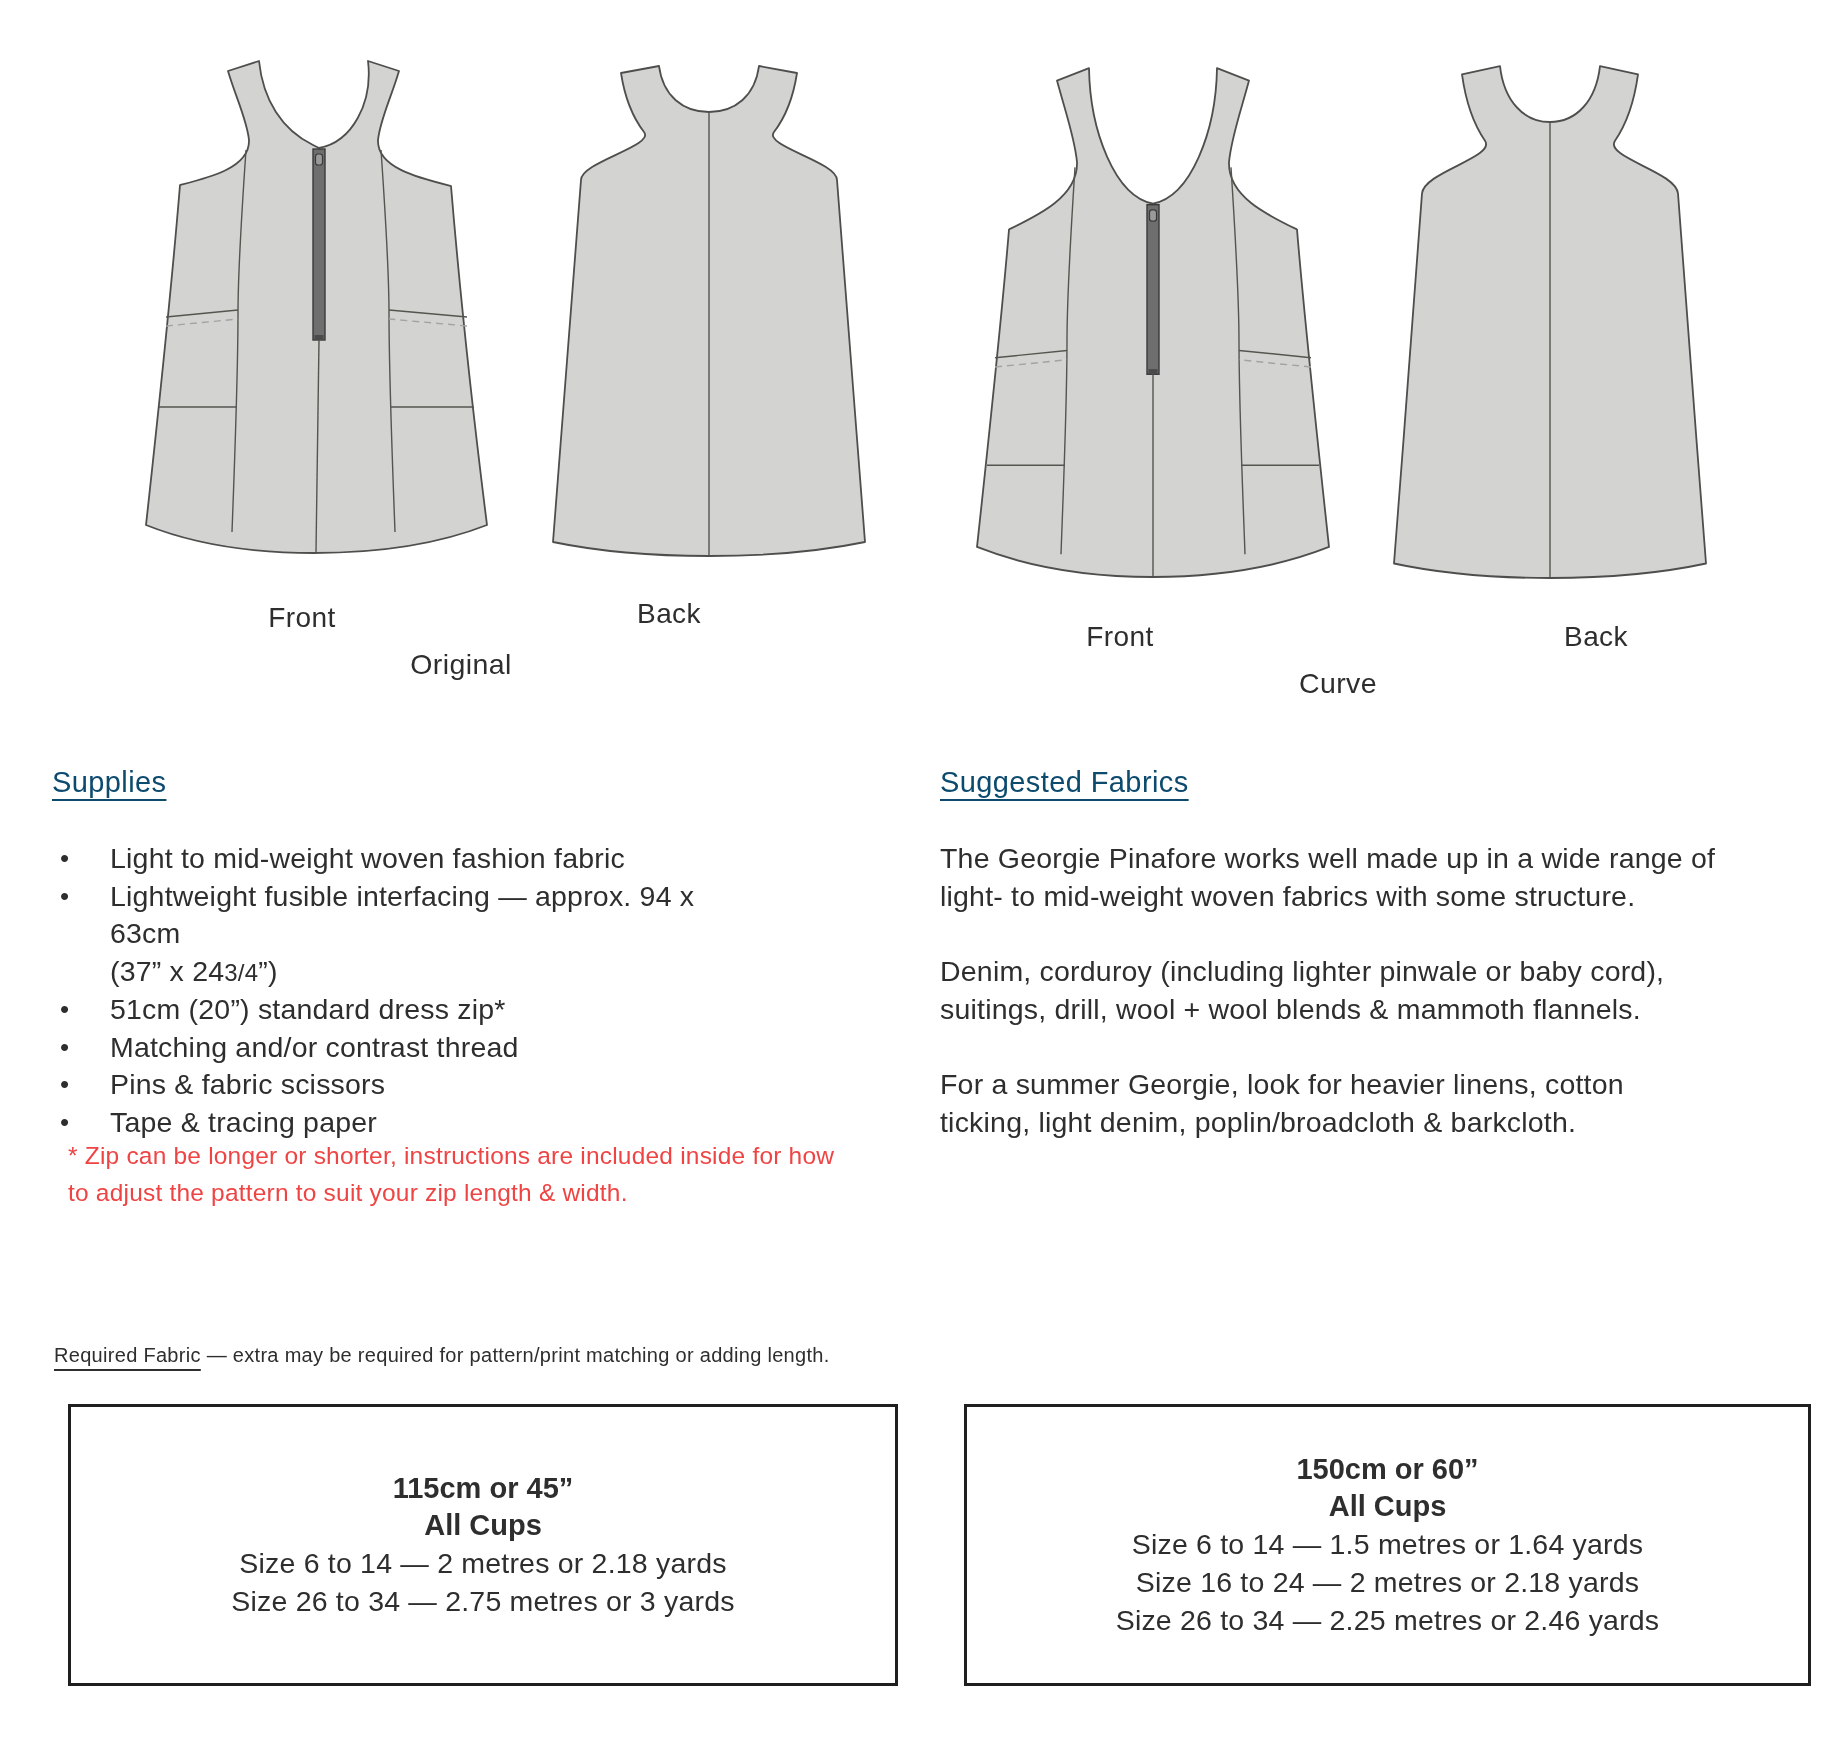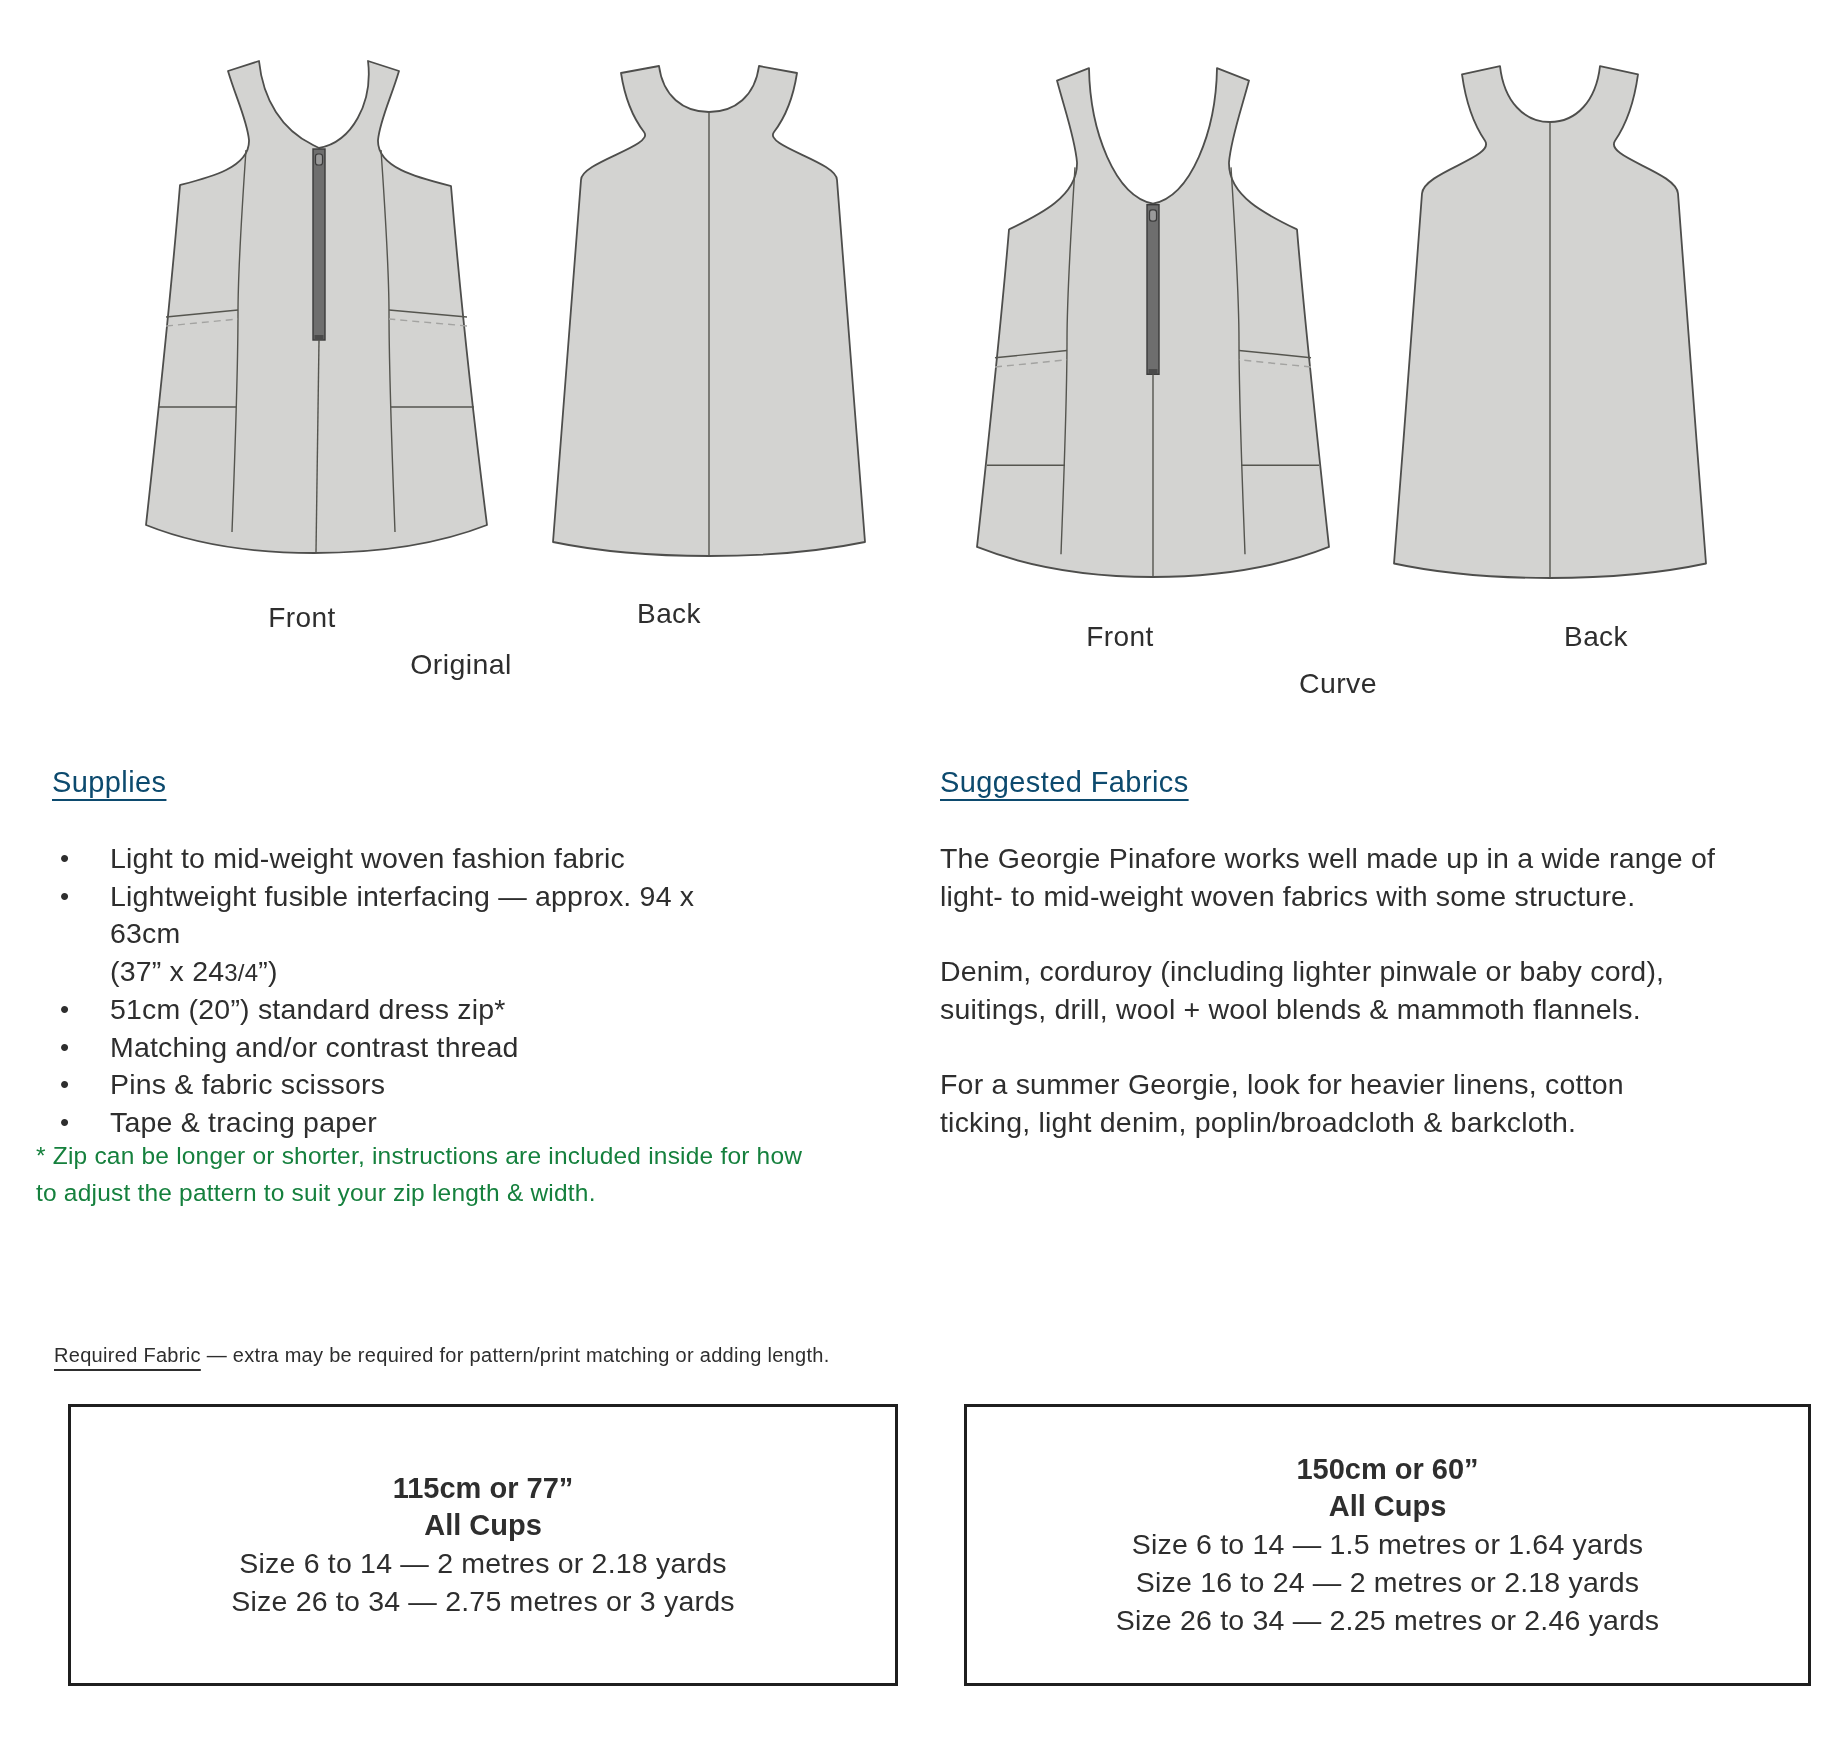--- a/index.html
+++ b/index.html
@@ -18,22 +18,22 @@
     text-decoration:underline; text-underline-offset:7px; text-decoration-thickness:2px;
   }
   ul.supplies {
     position:absolute; left:52px; top:840px; width:720px; margin:0; padding:0;
     list-style:none; font-size:28.5px; line-height:37.5px; letter-spacing:0.2px;
   }
   ul.supplies li { display:flex; align-items:flex-start; }
   ul.supplies .blt { width:14px; margin-left:8px; margin-right:36px; font-size:26px; }
   .frac { font-size:24px; }
   .note {
-    position:absolute; left:36px; top:1137px; font-size:24.5px; line-height:37px;
-    letter-spacing:0.2px; color:#15803d;
+    position:absolute; left:68px; top:1137px; font-size:24.5px; line-height:37px;
+    letter-spacing:0.2px; color:#ef4444;
   }
   .fabrics-col { position:absolute; left:940px; top:840px; width:790px;
     font-size:28.5px; line-height:37.5px; letter-spacing:0.2px; }
   .fabrics-col p { margin:0 0 38px 0; }
   .required-line { position:absolute; left:54px; top:1344px; font-size:20px; letter-spacing:0.3px; }
   .required-line .u { text-decoration:underline; text-underline-offset:7px; text-decoration-thickness:2px; }
   .req-box {
     position:absolute; top:1404px; height:282px; border:3px solid #1f1f1f; background:#ffffff;
     display:flex; flex-direction:column; align-items:center; justify-content:center;
     text-align:center; box-sizing:border-box;
@@ -207,21 +207,21 @@
       <span>For a summer Georgie, look for heavier linens, cotton</span><br>
       <span>ticking, light denim, poplin/broadcloth &amp; barkcloth.</span>
     </p>
   </div>
 
   <div class="required-line">
     <span class="u">Required Fabric</span><span> — extra may be required for pattern/print matching or adding length.</span>
   </div>
 
   <div class="req-box" id="req-box-0">
-    <div class="box-title">115cm or 77”</div>
+    <div class="box-title">115cm or 45”</div>
     <div class="box-cups">All Cups</div>
     <div class="box-row">Size 6 to 14 — 2 metres or 2.18 yards</div>
     <div class="box-row">Size 26 to 34 — 2.75 metres or 3 yards</div>
   </div>
 
   <div class="req-box" id="req-box-1">
     <div class="box-title">150cm or 60”</div>
     <div class="box-cups">All Cups</div>
     <div class="box-row">Size 6 to 14 — 1.5 metres or 1.64 yards</div>
     <div class="box-row">Size 16 to 24 — 2 metres or 2.18 yards</div>

